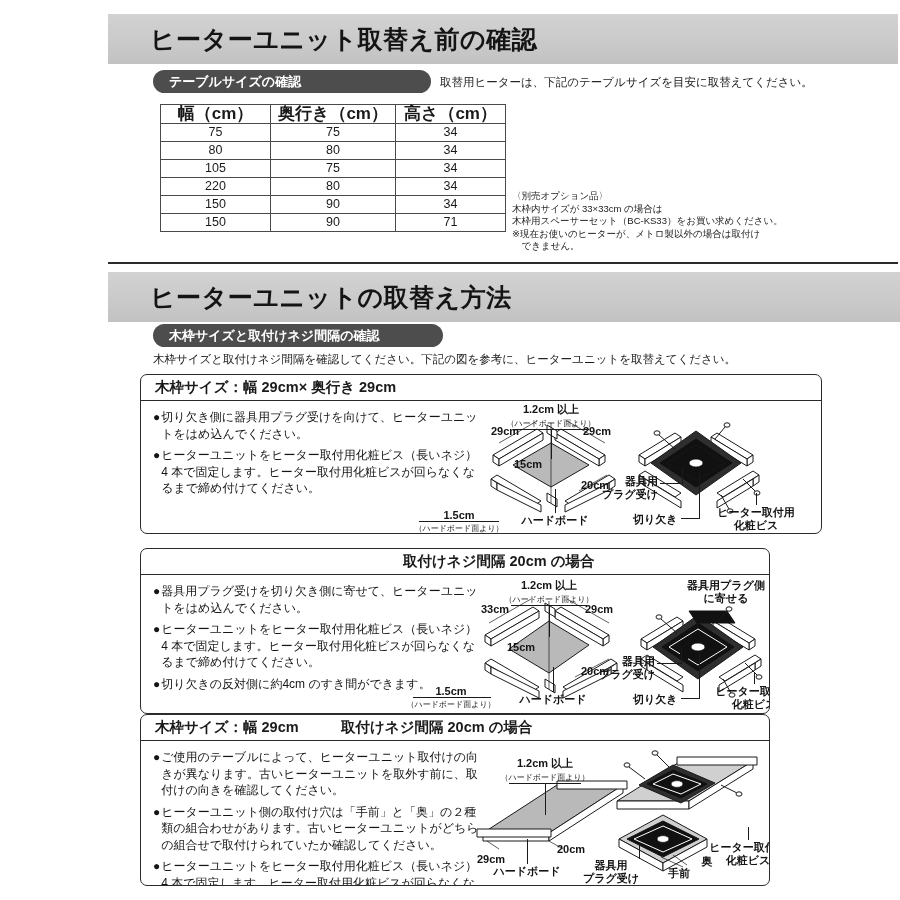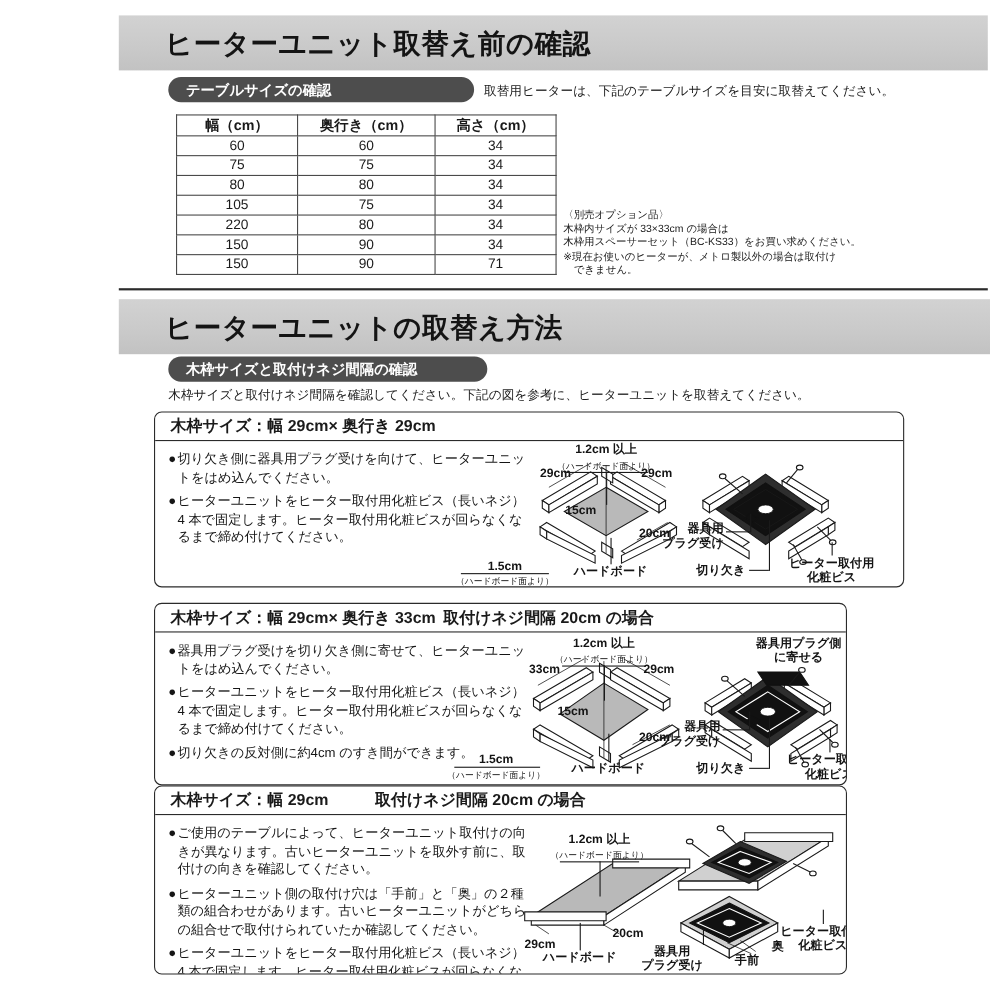--- a/index.html
+++ b/index.html
@@ -48,21 +48,21 @@
   }
   table.size-table th, table.size-table td {
     border:1px solid #4a4a4a;
     text-align:center;
     padding:1px 0 2px;
     height:16px;
     line-height:14px;
     color:#1a1a1a;
     background:#fff;
   }
-  table.size-table th { font-weight:bold; font-size:13px; height:19px; }
+  table.size-table th { font-weight:bold; font-size:17px; height:19px; }
   table.size-table td.w { width:110px; }
   table.size-table td.d { width:125px; }
   table.size-table td.h { width:110px; }
   table.size-table th.w { width:110px; }
   table.size-table th.d { width:125px; }
   table.size-table th.h { width:110px; }
 
   .option-note {
     position:absolute;
     font-size:9.5px;
@@ -138,25 +138,20 @@
 
   <table class="size-table" style="left:160px; top:104px;">
     <thead>
       <tr>
         <th class="w">幅（cm）</th>
         <th class="d">奥行き（cm）</th>
         <th class="h">高さ（cm）</th>
       </tr>
     </thead>
     <tbody>
-      <tr>
-        <td class="w">60</td>
-        <td class="d">60</td>
-        <td class="h">34</td>
-      </tr>
       <tr>
         <td class="w">75</td>
         <td class="d">75</td>
         <td class="h">34</td>
       </tr>
       <tr>
         <td class="w">80</td>
         <td class="d">80</td>
         <td class="h">34</td>
       </tr>
@@ -312,21 +307,20 @@
       <div class="dline" style="left:558px; top:72px; width:1px; height:46px;"></div>
 
       <div class="dlabel" style="position:absolute; left:570px; top:105px; width:90px; white-space:pre-line; text-align:center;">ヒーター取付用
 化粧ビス</div>
       <div class="dline" style="left:615px; top:92px; width:1px; height:12px;"></div>
     </div>
   </div>
 
   <div class="panel" style="left:140px; top:548px; width:630px; height:166px;">
     <div class="panel-head">
-      <div class="ph-left">木枠サイズ：幅 29cm× 奥行き 33cm</div>
       <div class="ph-right" style="position:absolute; left:262px;">取付けネジ間隔 20cm の場合</div>
     </div>
     <div class="panel-body" style="height:137px;">
       <div class="bullets">
         <div class="bullet">
           <span class="dot">●</span>
           <span class="btxt">器具用プラグ受けを切り欠き側に寄せて、ヒーターユニットをはめ込んでください。</span>
         </div>
         <div class="bullet">
           <span class="dot">●</span>

